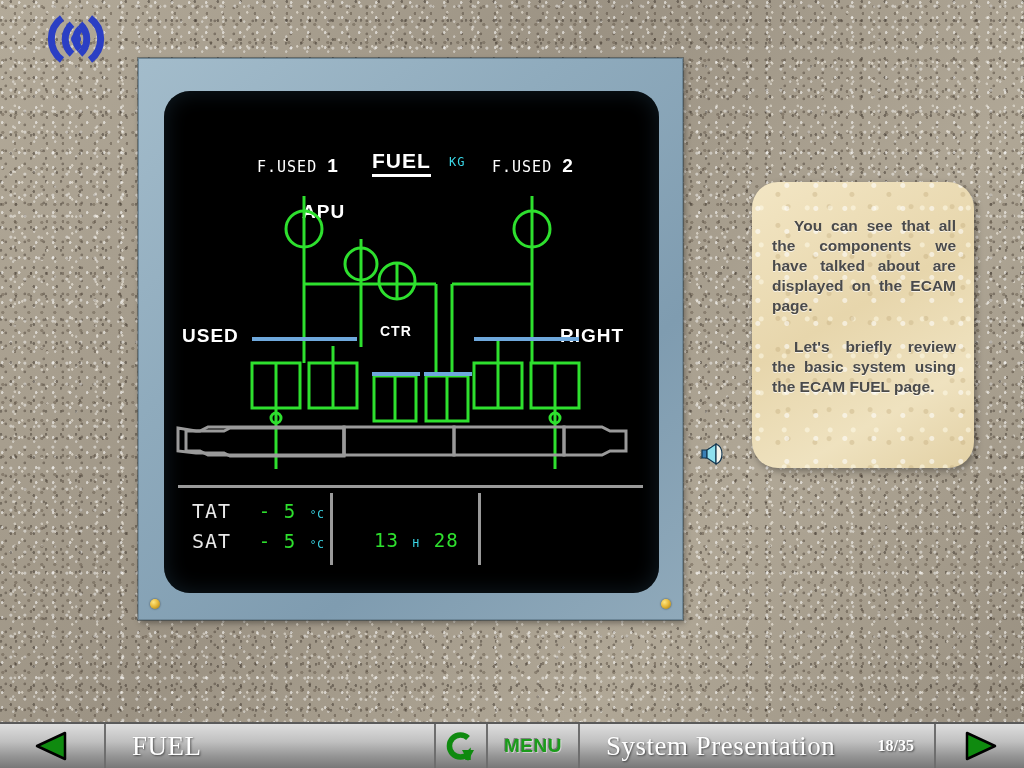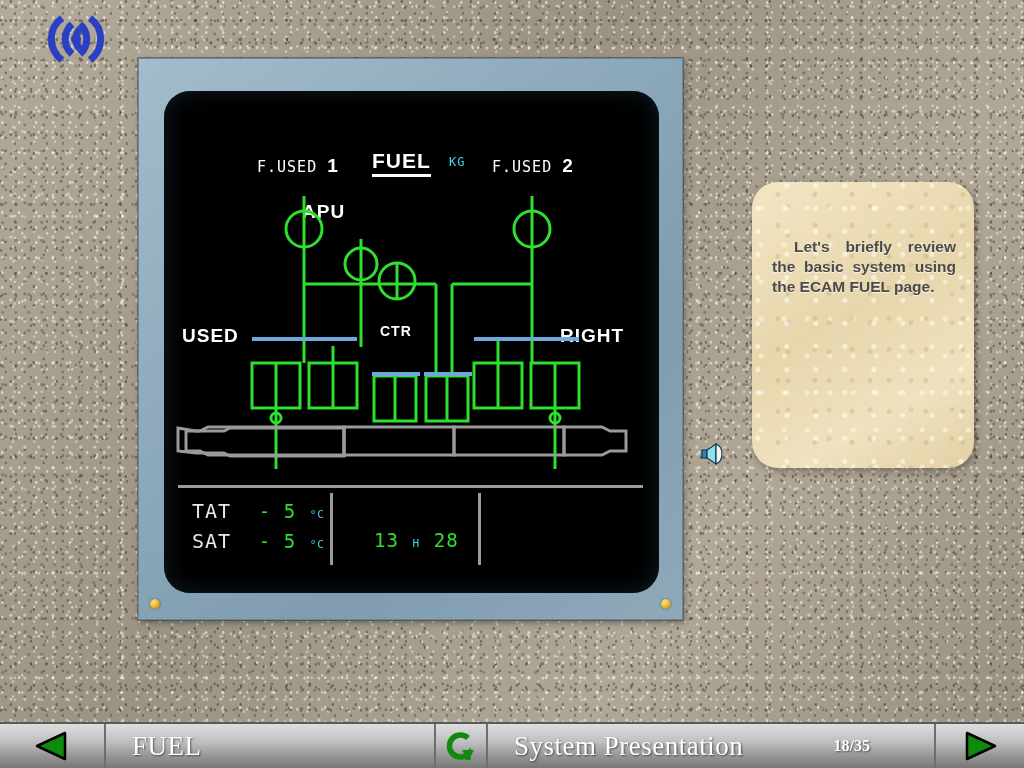--- a/index.html
+++ b/index.html
@@ -126,21 +126,21 @@
   }
   .tb-cell{
     position:relative; display:flex; align-items:center;
     border-right:2px solid #6e6e6e;
     background:linear-gradient(180deg,#dedede 0%,#c0c0c0 40%,#949494 74%,#787878 100%);
   }
   #tb-prev{ width:106px;  justify-content:center; }
   #tb-title{ flex:0 0 330px; padding-left:26px; }
   #tb-replay{ width:52px; justify-content:center; }
   #tb-menu{ width:92px; justify-content:center; }
-  #tb-section{ flex:1; padding-left:26px; justify-content:space-between; padding-right:64px; }
+  #tb-section{ flex:1; padding-left:26px; justify-content:space-between; padding-right:20px; }
   #tb-next{ width:88px; justify-content:center; border-right:none; }
 
   .tb-serif{
     font-family:"Liberation Serif", serif; color:#ffffff; font-size:27px;
     text-shadow:1px 1px 2px rgba(0,0,0,.55); letter-spacing:.5px; white-space:nowrap;
   }
   #tb-pagenum{ font-family:"Liberation Serif",serif; color:#fff; font-size:16px; font-weight:bold;
                text-shadow:1px 1px 2px rgba(0,0,0,.55); }
   #menu-label{
     font-family:"Liberation Sans",sans-serif; font-weight:bold; font-size:19px;
@@ -288,20 +288,21 @@
 
 <div id="speaker-icon">
   <svg width="30" height="28" viewBox="0 0 30 28">
     <path d="M2 10 L7 10 L7 18 L2 18 Z" fill="#3a7fb5" stroke="#12354f" stroke-width="1.2"></path>
     <path d="M7 10 L16 4 L16 24 L7 18 Z" fill="#8fe0ee" stroke="#12354f" stroke-width="1.2"></path>
     <path d="M16 4 C24 7 24 21 16 24 Z" fill="#f4f4ec" stroke="#12354f" stroke-width="1.2"></path>
   </svg>
 </div>
 
 <div id="note-panel">
+  <div class="note-para" id="note-para-1">You can see that all the components we have talked about are displayed on the ECAM page.</div>
   <div class="note-para" id="note-para-2">Let's briefly review the basic system using the ECAM FUEL page.</div>
 </div>
 
 <div id="toolbar">
 
   <div class="tb-cell" id="tb-prev">
     <svg width="38" height="30" viewBox="0 0 38 30">
       <polygon points="32,2 32,28 4,15" fill="#0f8a0f" stroke="#000" stroke-width="2.5" stroke-linejoin="round"></polygon>
     </svg>
   </div>
@@ -310,20 +311,23 @@
     <span class="tb-serif">FUEL</span>
   </div>
 
   <div class="tb-cell" id="tb-replay">
     <svg width="30" height="32" viewBox="0 0 30 32">
       <path d="M22 8 A11 11 0 1 0 22 24 L22 30 L22 24" fill="none" stroke="#0f8a0f" stroke-width="5.5" stroke-linecap="butt"></path>
       <polygon points="16,20 28,20 22,31" fill="#0f8a0f"></polygon>
     </svg>
   </div>
 
+  <div class="tb-cell" id="tb-menu">
+    <span id="menu-label">MENU</span>
+  </div>
 
   <div class="tb-cell" id="tb-section">
     <span class="tb-serif">System Presentation</span>
     <span id="tb-pagenum">18/35</span>
   </div>
 
   <div class="tb-cell" id="tb-next">
     <svg width="38" height="30" viewBox="0 0 38 30">
       <polygon points="6,2 6,28 34,15" fill="#0f8a0f" stroke="#000" stroke-width="2.5" stroke-linejoin="round"></polygon>
     </svg>

